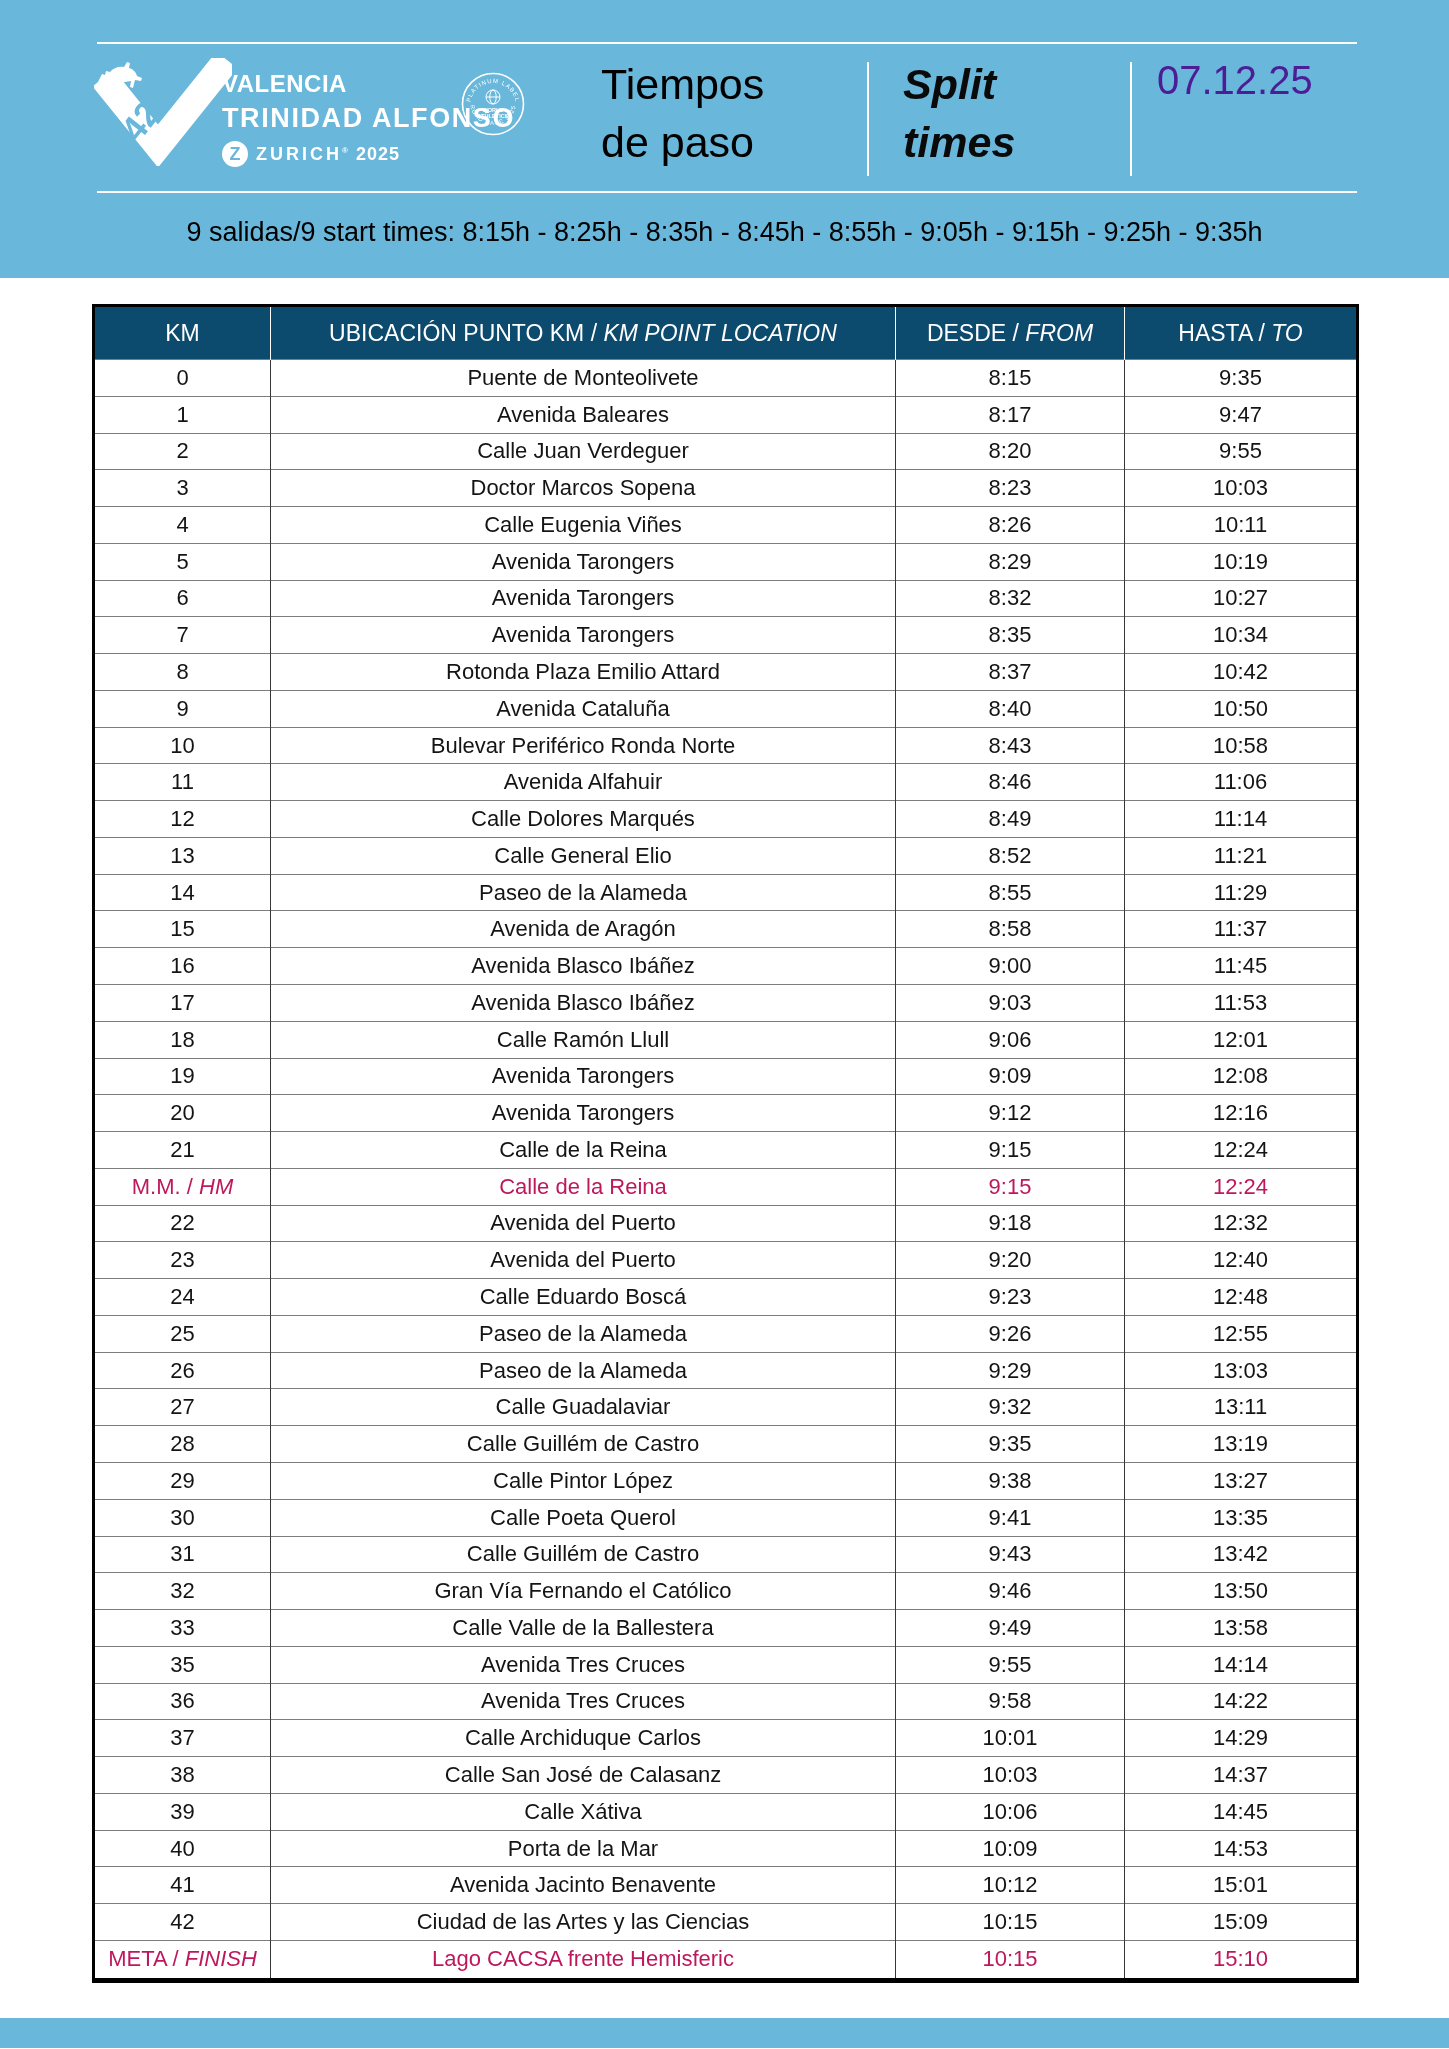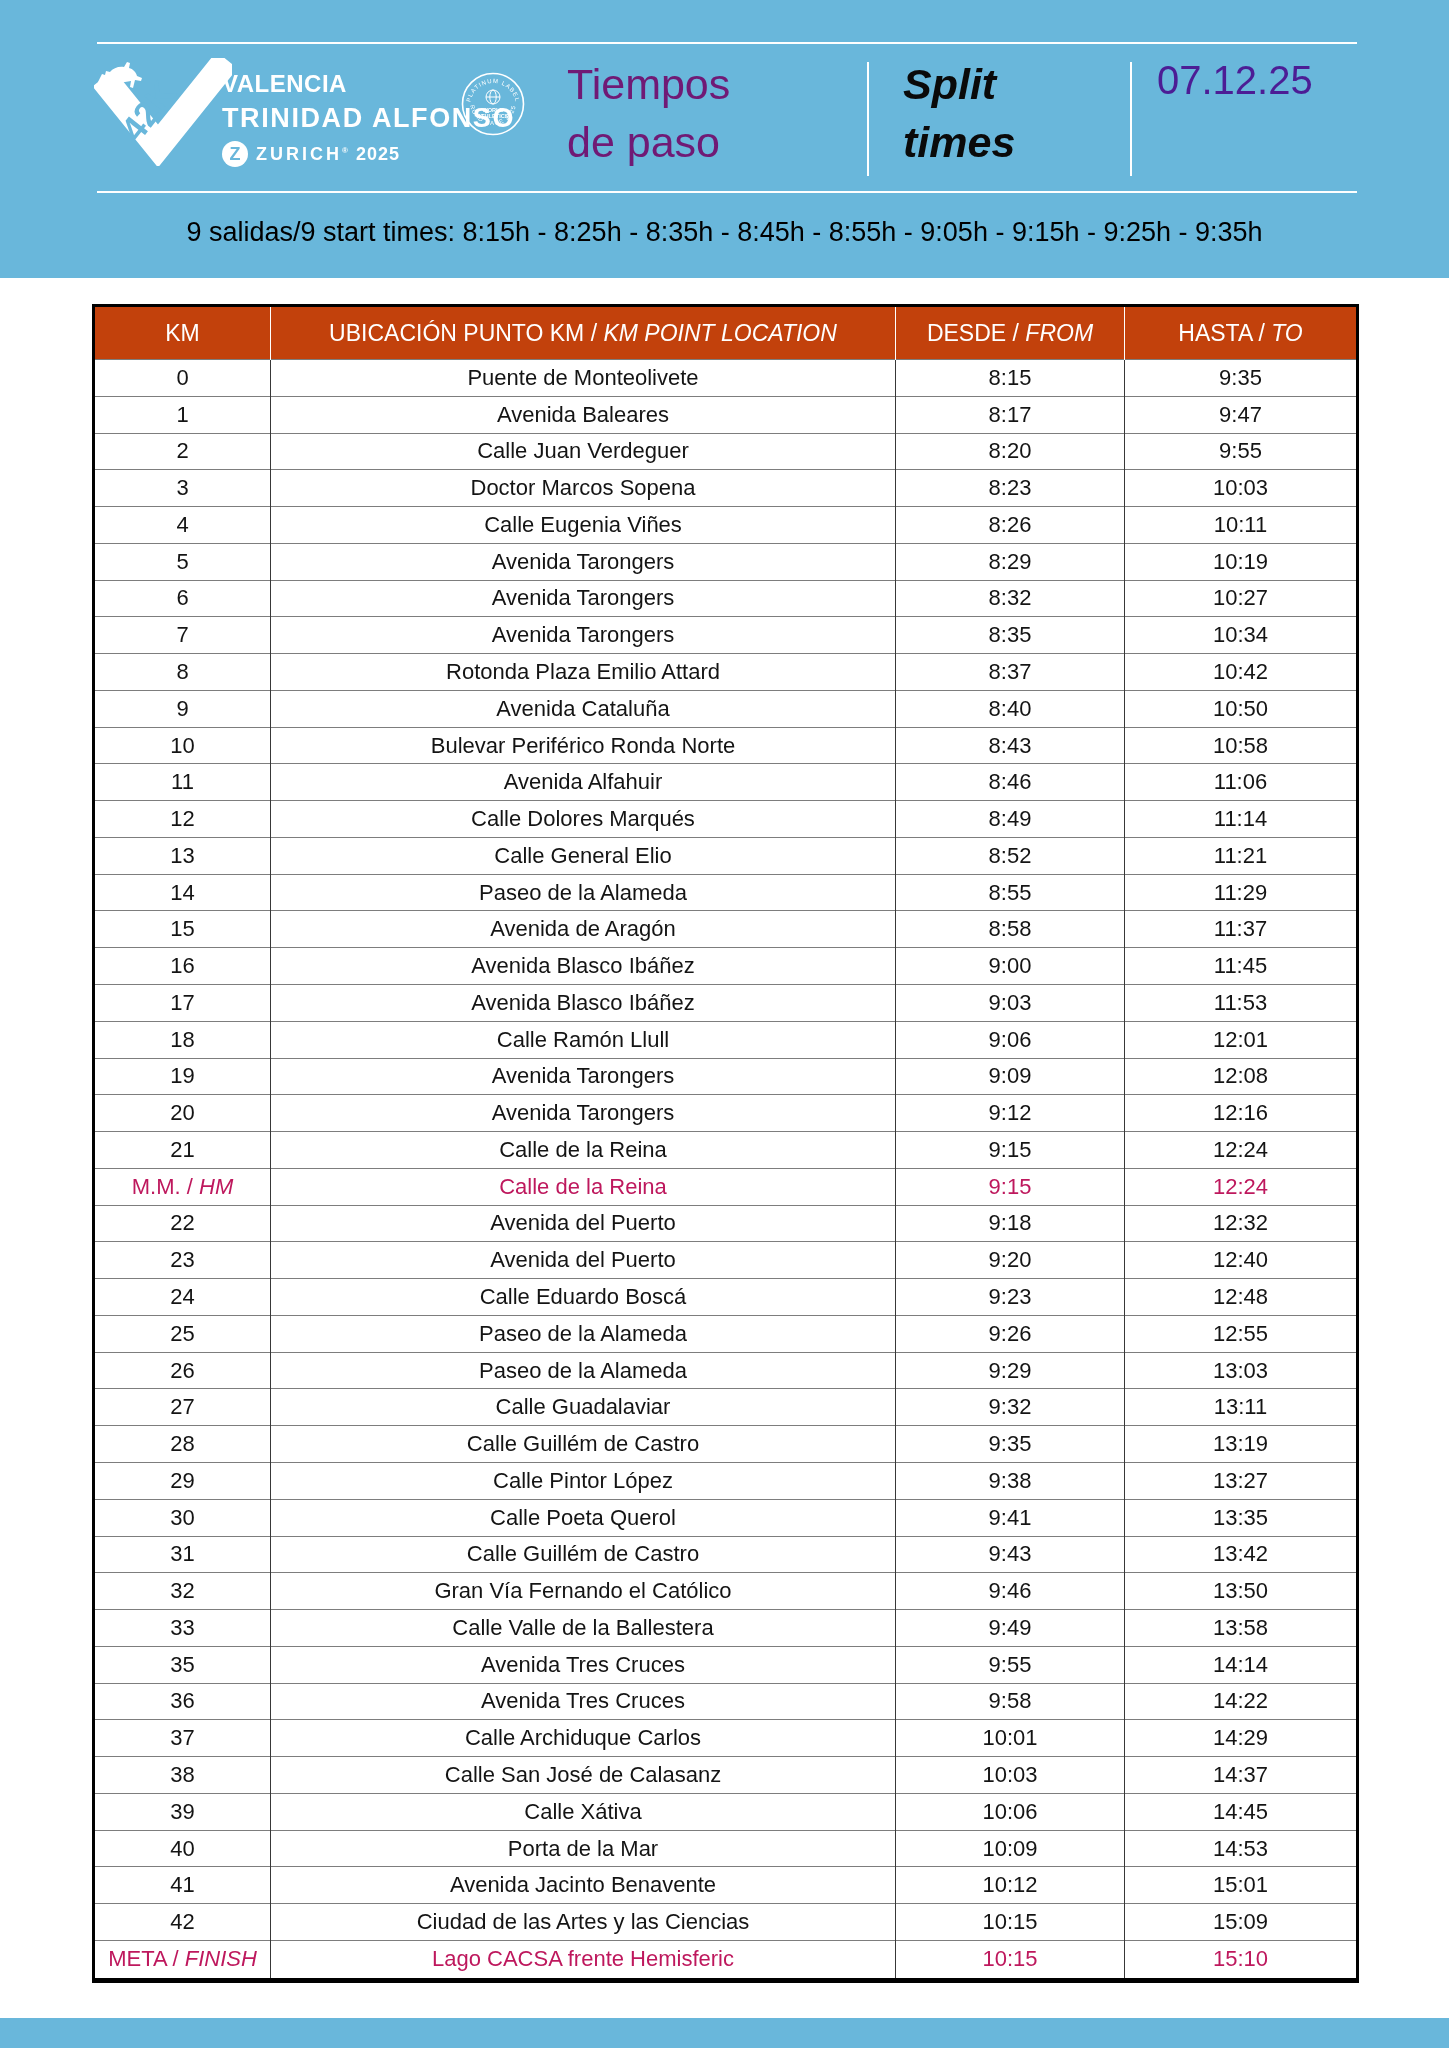--- a/index.html
+++ b/index.html
@@ -19,34 +19,34 @@
   .brand{position:absolute;left:222px;top:70px;color:#ffffff;}
   .brand-l1{font-size:24px;font-weight:800;letter-spacing:0.5px;}
   .brand-l2{font-size:27px;font-weight:600;letter-spacing:1.6px;margin-top:5px;}
   .sponsor-row{display:flex;align-items:center;gap:8px;margin-top:7px;}
   .z-circle{width:26px;height:26px;border-radius:50%;background:#ffffff;color:#69b7db;
     display:flex;align-items:center;justify-content:center;font-weight:800;font-size:18px;}
   .sponsor-name{font-size:18px;font-weight:600;letter-spacing:3px;}
   .reg{font-size:8px;vertical-align:super;letter-spacing:0;}
   .sponsor-year{font-size:18px;font-weight:800;letter-spacing:1px;}
   .badge-svg{position:absolute;left:461px;top:72px;}
-  .title-es{position:absolute;left:567px;top:55px;color:#701a75;font-size:43px;line-height:58px;font-weight:400;}
+  .title-es{position:absolute;left:601px;top:55px;color:#000000;font-size:43px;line-height:58px;font-weight:400;}
   .title-en{position:absolute;left:903px;top:55px;color:#0a0a0a;font-size:43px;line-height:58px;font-weight:600;font-style:italic;}
   .date{position:absolute;left:1157px;top:58px;color:#4c1d95;font-size:40px;font-weight:400;}
   .start-bar-text{position:absolute;left:0;top:217px;width:1449px;text-align:center;
     color:#000000;font-size:27px;font-weight:400;}
   
   .splits-table{
     position:absolute;left:92px;top:304px;width:1264px;height:1679px;
     border-collapse:collapse;table-layout:fixed;background:#ffffff;
     border:3px solid #000000;border-bottom-width:5px;
     font-size:22px;color:#141414;
   }
   .splits-table th{
-    background:#c2410c;color:#ffffff;font-weight:400;font-size:23px;height:52px;
+    background:#0c4a6e;color:#ffffff;font-weight:400;font-size:23px;height:52px;
     text-align:center;vertical-align:middle;border-left:1px solid #ffffff;padding:0;
   }
   .splits-table th:first-child{border-left:none;}
   .splits-table td{
     text-align:center;vertical-align:middle;padding:0;
     border-top:1px solid #7d7d7d;border-left:1px solid #383838;
   }
   .splits-table td:first-child{border-left:none;}
   .splits-table tr.special td{color:#be185d;}
   

